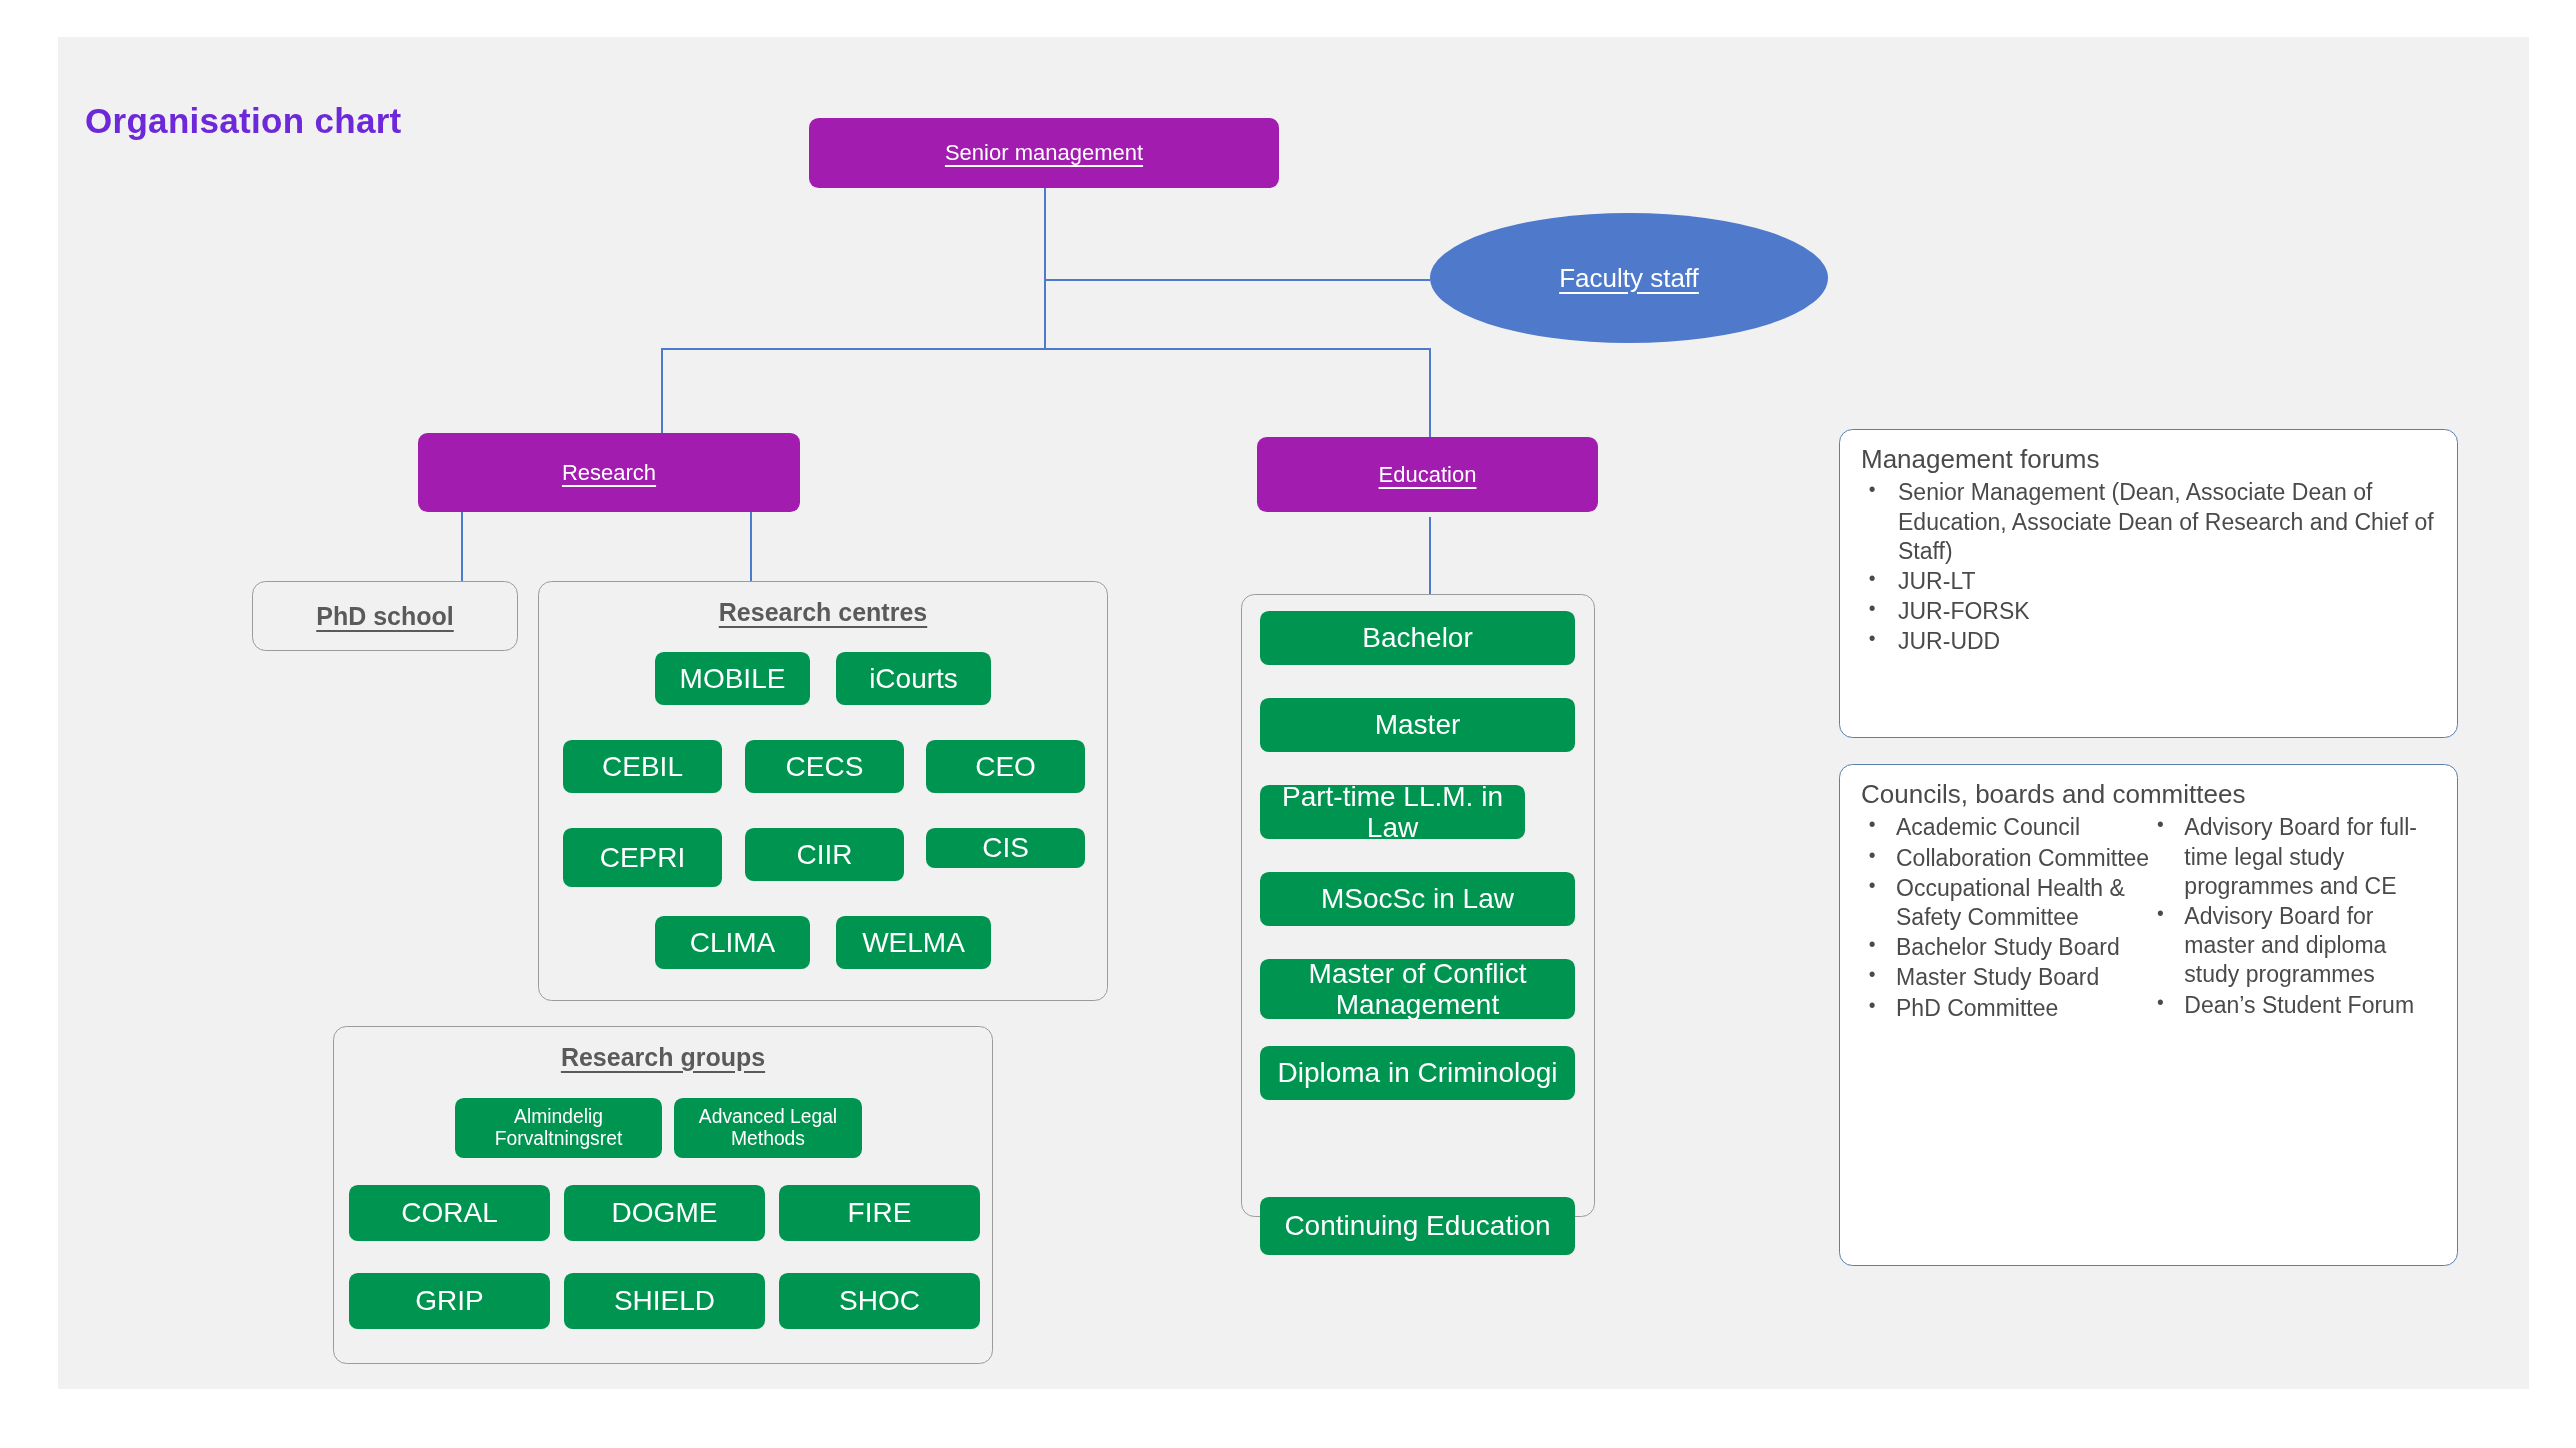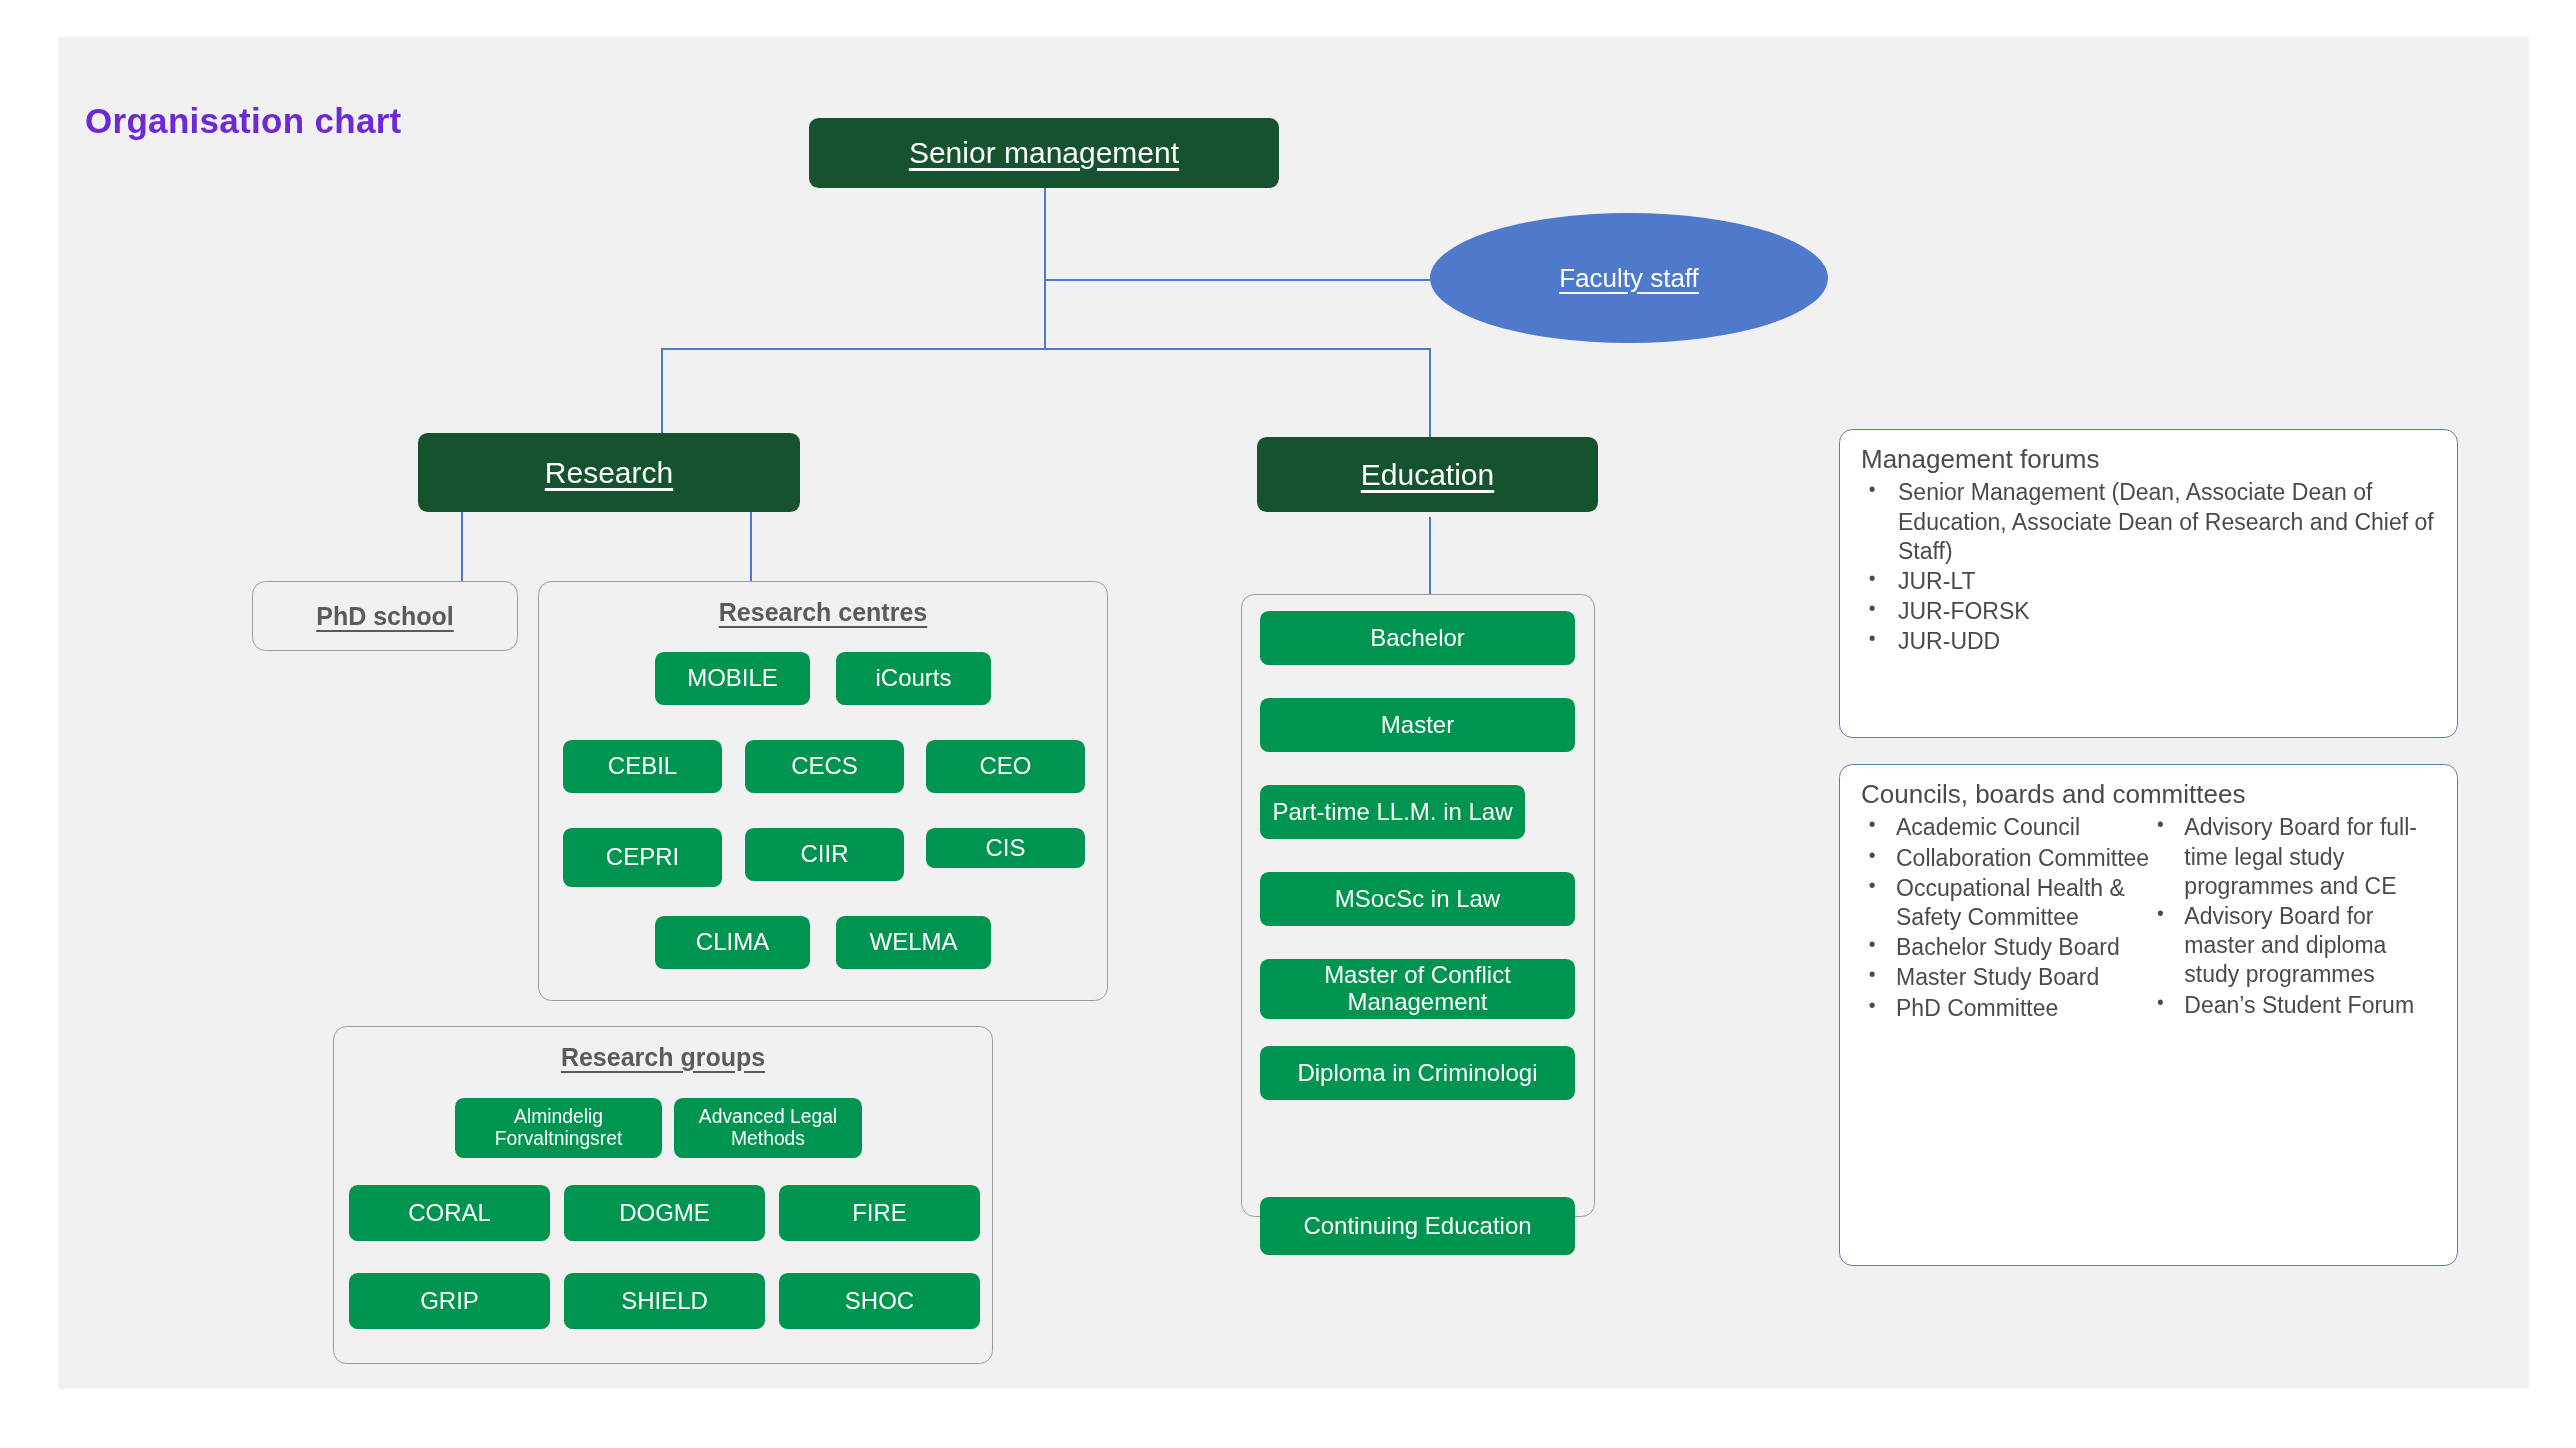--- a/index.html
+++ b/index.html
@@ -40,27 +40,27 @@
   .conn {
     position: absolute;
     background: #4F79CB;
   }
   .conn.v { width: 1.9px; }
   .conn.h { height: 1.9px; }
 
   
   .blue-node {
     position: absolute;
-    background: #14532d;
+    background: #a21caf;
     border-radius: 9.7px;
     display: flex;
     align-items: center;
     justify-content: center;
     color: #ffffff;
-    font-size: 30px;
+    font-size: 22px;
     text-align: center;
     box-sizing: border-box;
   }
   .blue-node span { text-decoration: underline; text-underline-offset: 4.8px; }
 
   .ellipse-node {
     position: absolute;
     background: #4F79CB;
     border-radius: 50%;
     display: flex;
@@ -106,21 +106,21 @@
 
   
   .chip {
     position: absolute;
     background: #009451;
     border-radius: 8.7px;
     display: flex;
     align-items: center;
     justify-content: center;
     color: #ffffff;
-    font-size: 24px;
+    font-size: 28px;
     text-align: center;
     line-height: 1.12;
     box-sizing: border-box;
     padding: 1.9px 5.8px;
   }
   .chip.small { font-size: 19.3px; }
 
   
   .info-panel {
     position: absolute;

